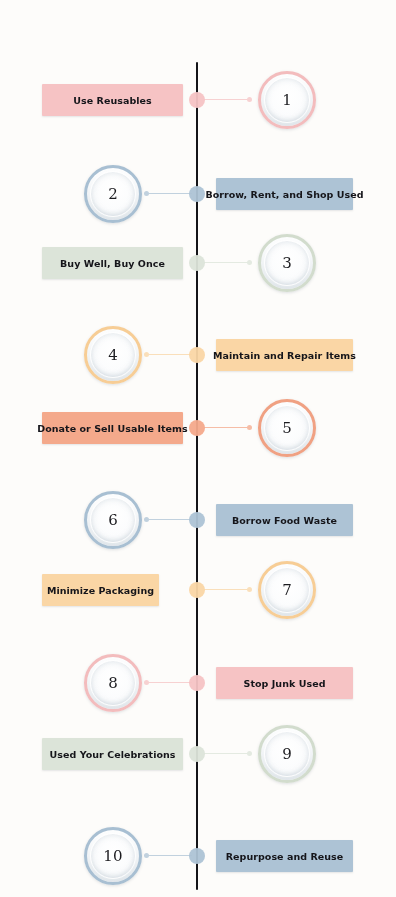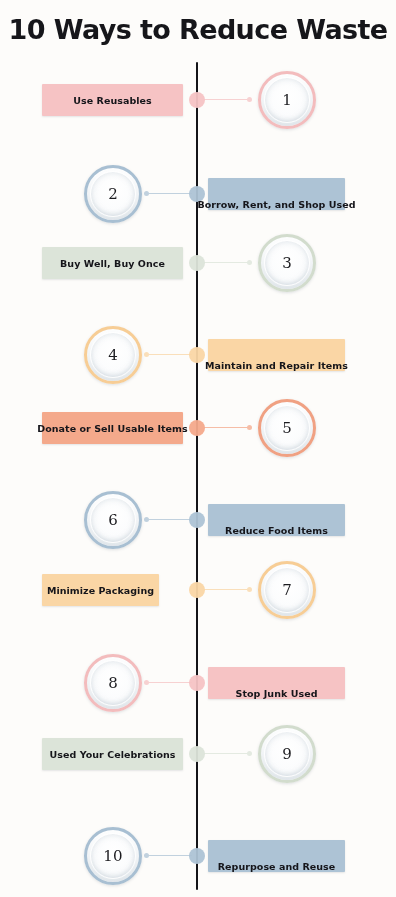--- a/index.html
+++ b/index.html
@@ -106,36 +106,35 @@
   
   .pill{
     position:absolute;
     top:-16px;
     height:32px;
     border-radius:1px;
     display:flex;align-items:center;justify-content:center;
     box-shadow:0 1px 2px rgba(60,70,85,.13);
   }
   .pill.left { left:42px; }
-  .pill.right{ left:208px;align-items:flex-end; }
+  .pill.right{ left:216px; }
   .pill-text{
     font-size:9.5px;
     font-weight:bold;
     color:#15151a;
     letter-spacing:.05px;
     white-space:nowrap;
     font-family:"DejaVu Sans", sans-serif;
   }
 </style>
 </head>
 <body>
 
 <div id="timeline">
 
-  <div id="page-title">10 Ways to Reduce Waste</div>
 
   <div class="axis-line"></div>
 
   <div id="rows">
       <div class="row" style="top: 100px;">
         <div class="node-dot" style="background: rgb(246, 195, 196);"></div>
         <div class="connector to-right" style="background: rgb(246, 195, 196);">
           <div class="end-dot" style="background: rgb(246, 195, 196);"></div>
         </div>
         <div class="num-circle right" style="border-color: rgb(243, 188, 189);">
@@ -195,21 +194,21 @@
       </div>
       <div class="row" style="top: 520px;">
         <div class="node-dot" style="background: rgb(173, 195, 213);"></div>
         <div class="connector to-left" style="background: rgb(173, 195, 213);">
           <div class="end-dot" style="background: rgb(173, 195, 213);"></div>
         </div>
         <div class="num-circle left" style="border-color: rgb(168, 191, 210);">
           <span class="num-text">6</span>
         </div>
         <div class="pill right" style="background: rgb(173, 195, 213); width: 137px;">
-          <span class="pill-text">Reduce Food Items</span>
+          <span class="pill-text">Borrow Food Waste</span>
         </div>
       </div>
       <div class="row" style="top: 590px;">
         <div class="node-dot" style="background: rgb(250, 214, 165);"></div>
         <div class="connector to-right" style="background: rgb(250, 214, 165);">
           <div class="end-dot" style="background: rgb(250, 214, 165);"></div>
         </div>
         <div class="num-circle right" style="border-color: rgb(247, 205, 149);">
           <span class="num-text">7</span>
         </div>

